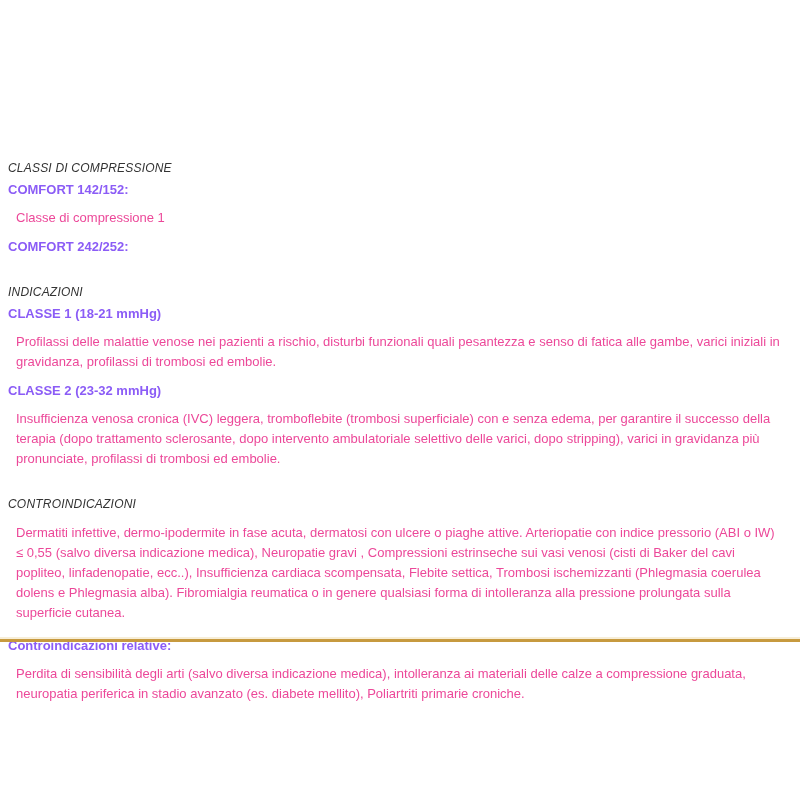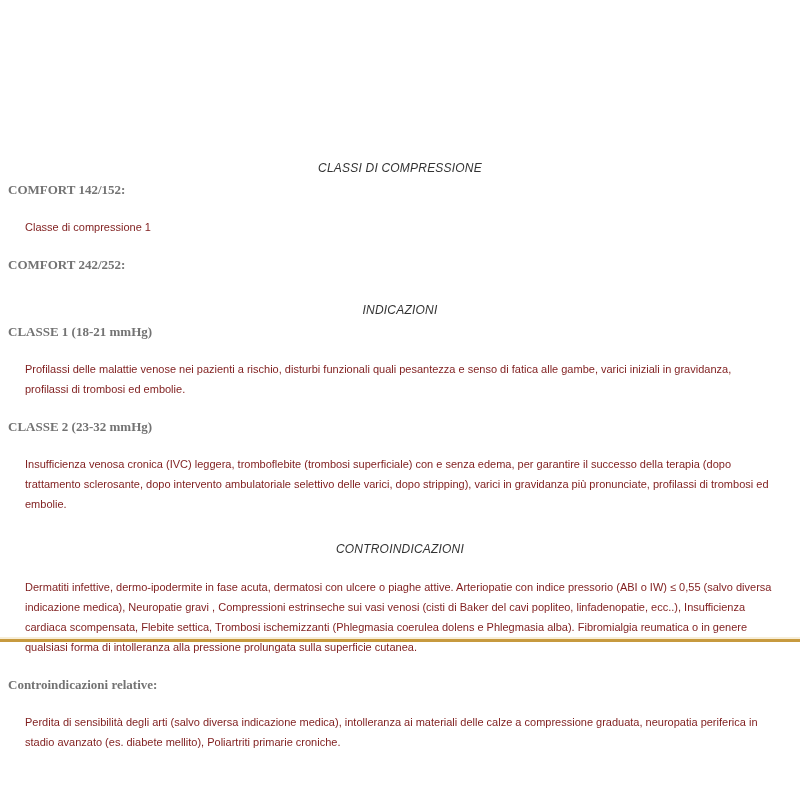--- a/index.html
+++ b/index.html
@@ -21,38 +21,36 @@
     left: 8px;
     right: 8px;
   }
   .section-heading {
     font-size: 12px;
     font-style: italic;
     font-weight: 500;
     color: #333333;
     line-height: 21px;
     letter-spacing: 0.2px;
-    text-align: center;
   }
   .gap-top {
     margin-top: 25px;
   }
   .item-label {
     font-size: 13px;
     font-weight: 700;
-    color: #737373;
+    color: #8b5cf6;
     line-height: 21px;
-    font-family: Liberation Serif, serif;
   }
   .item-text {
-    font-size: 11px;
+    font-size: 13px;
     font-weight: 400;
-    color: #7f1d1d;
+    color: #ec4899;
     line-height: 20px;
-    margin: 17px;
+    margin: 8px;
   }
   .rel-gap {
     margin-top: 12px;
   }
   .divider {
     position: absolute;
     left: 0;
     top: 637px;
     width: 800px;
     height: 5px;

